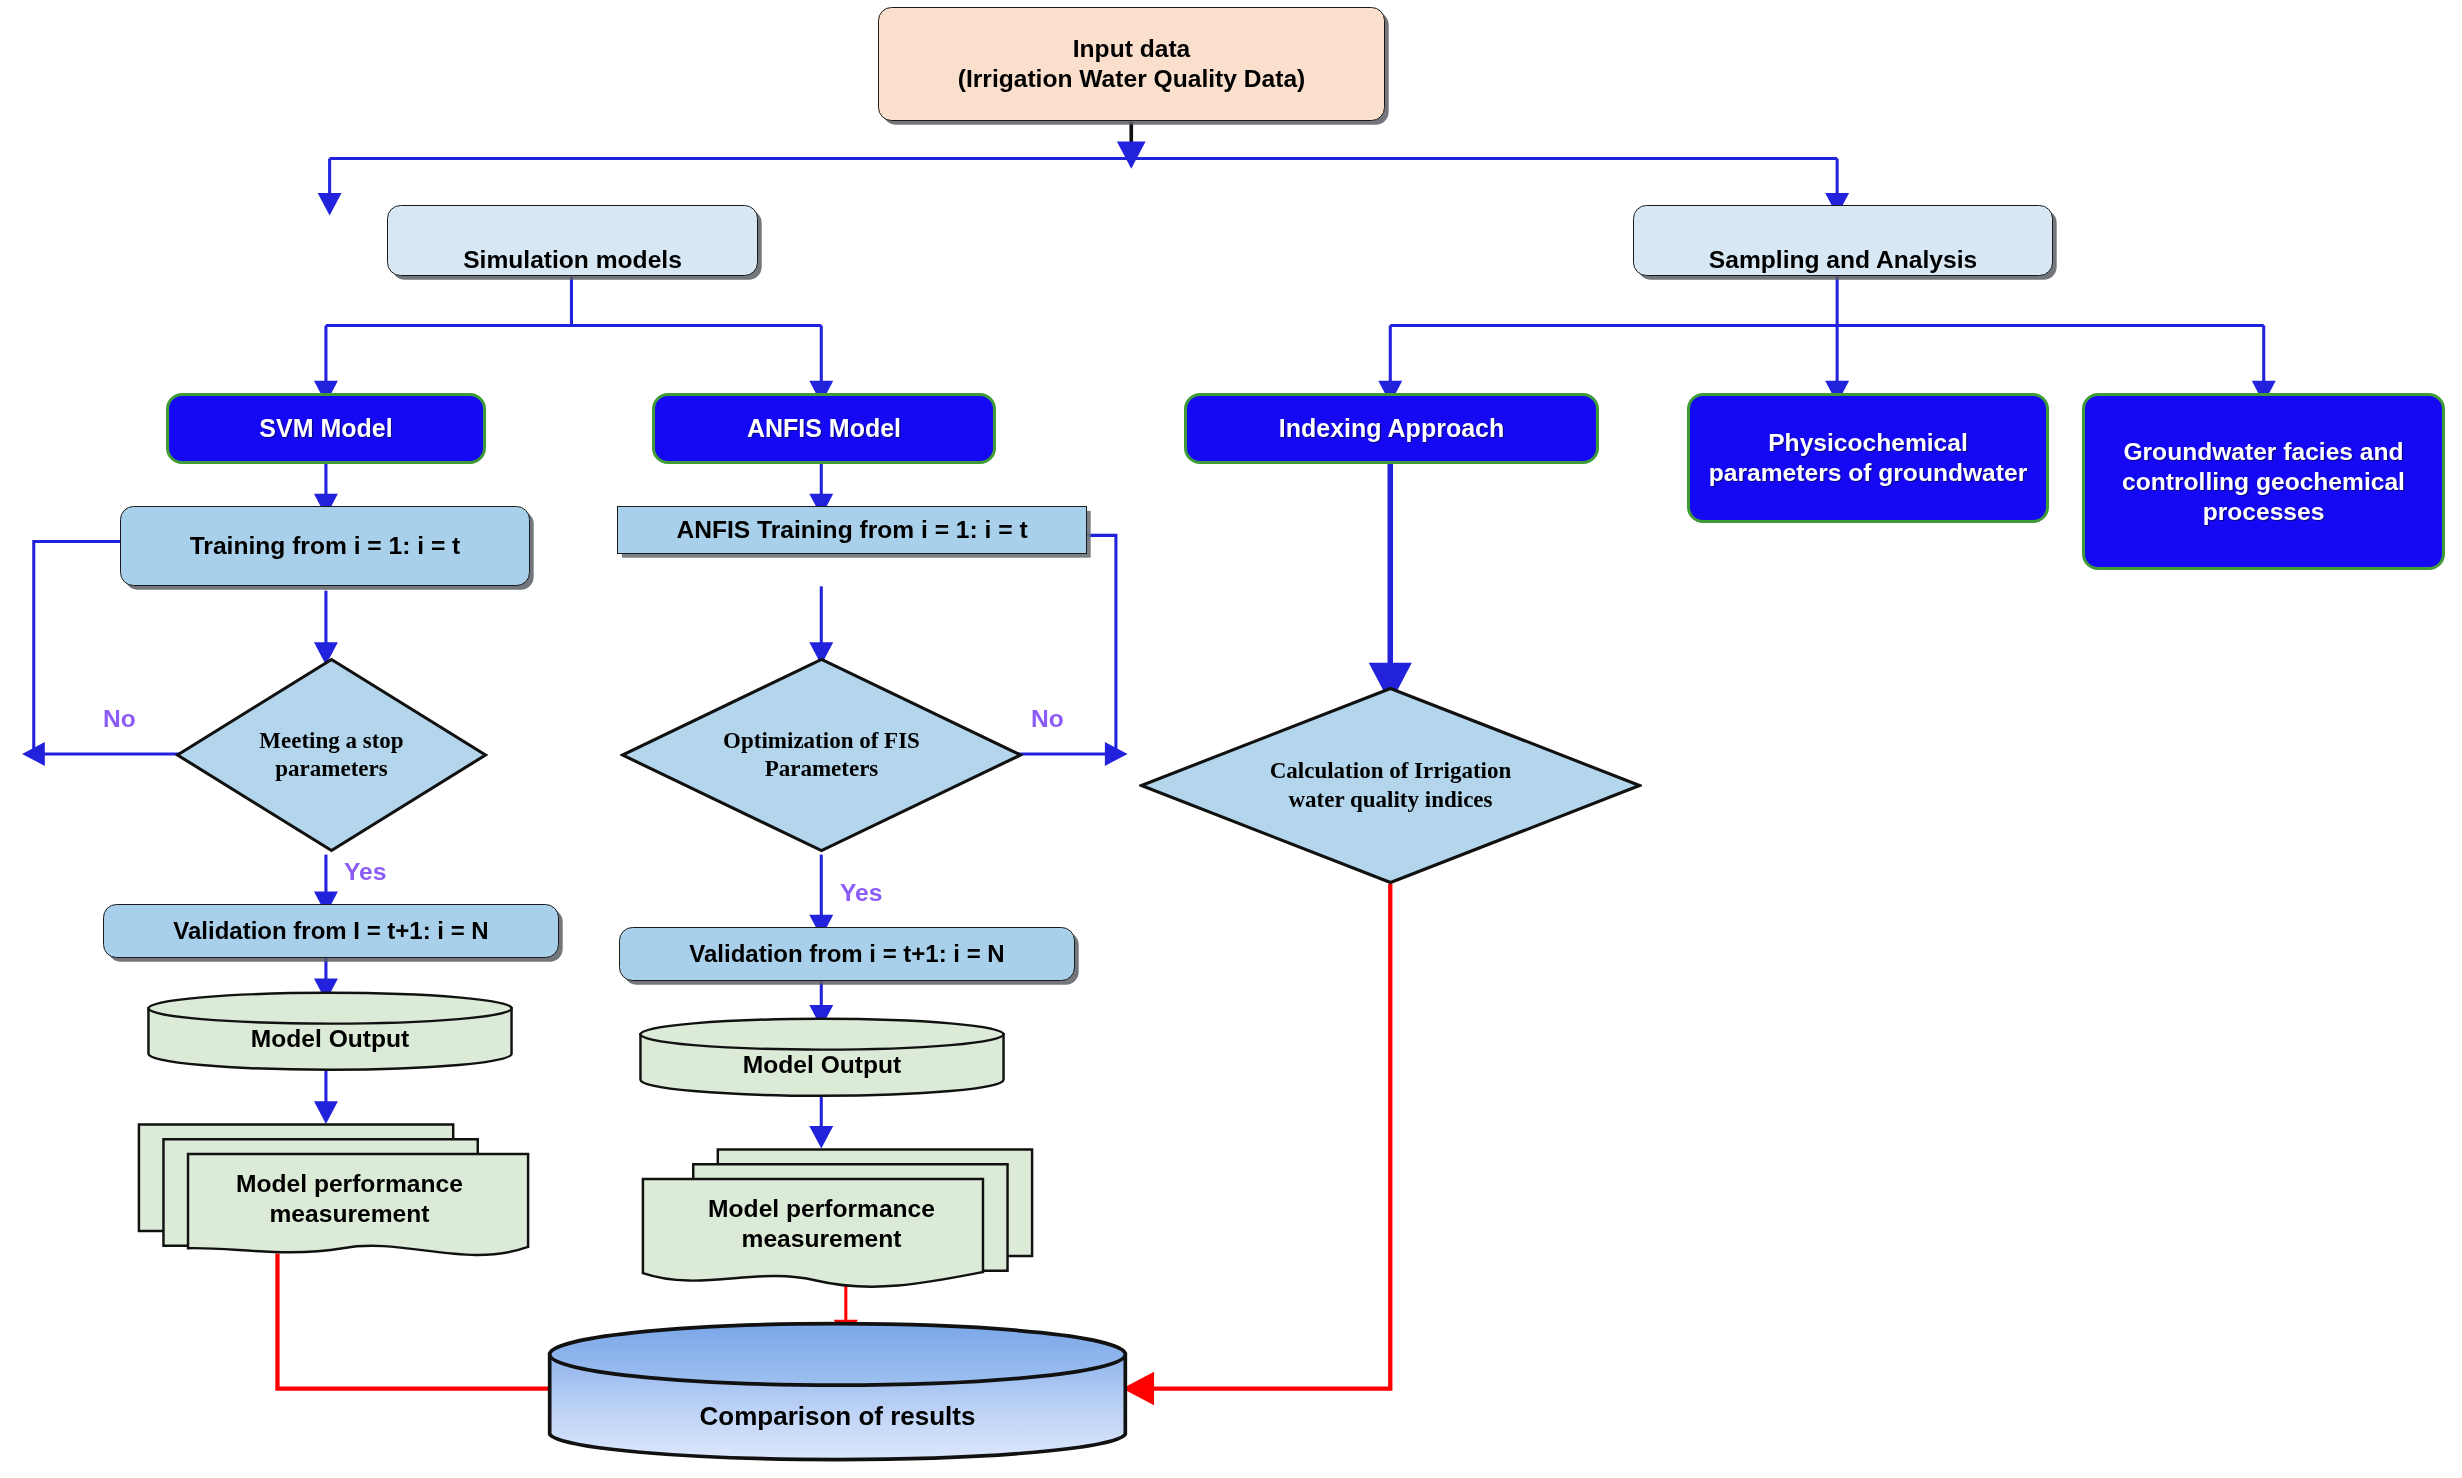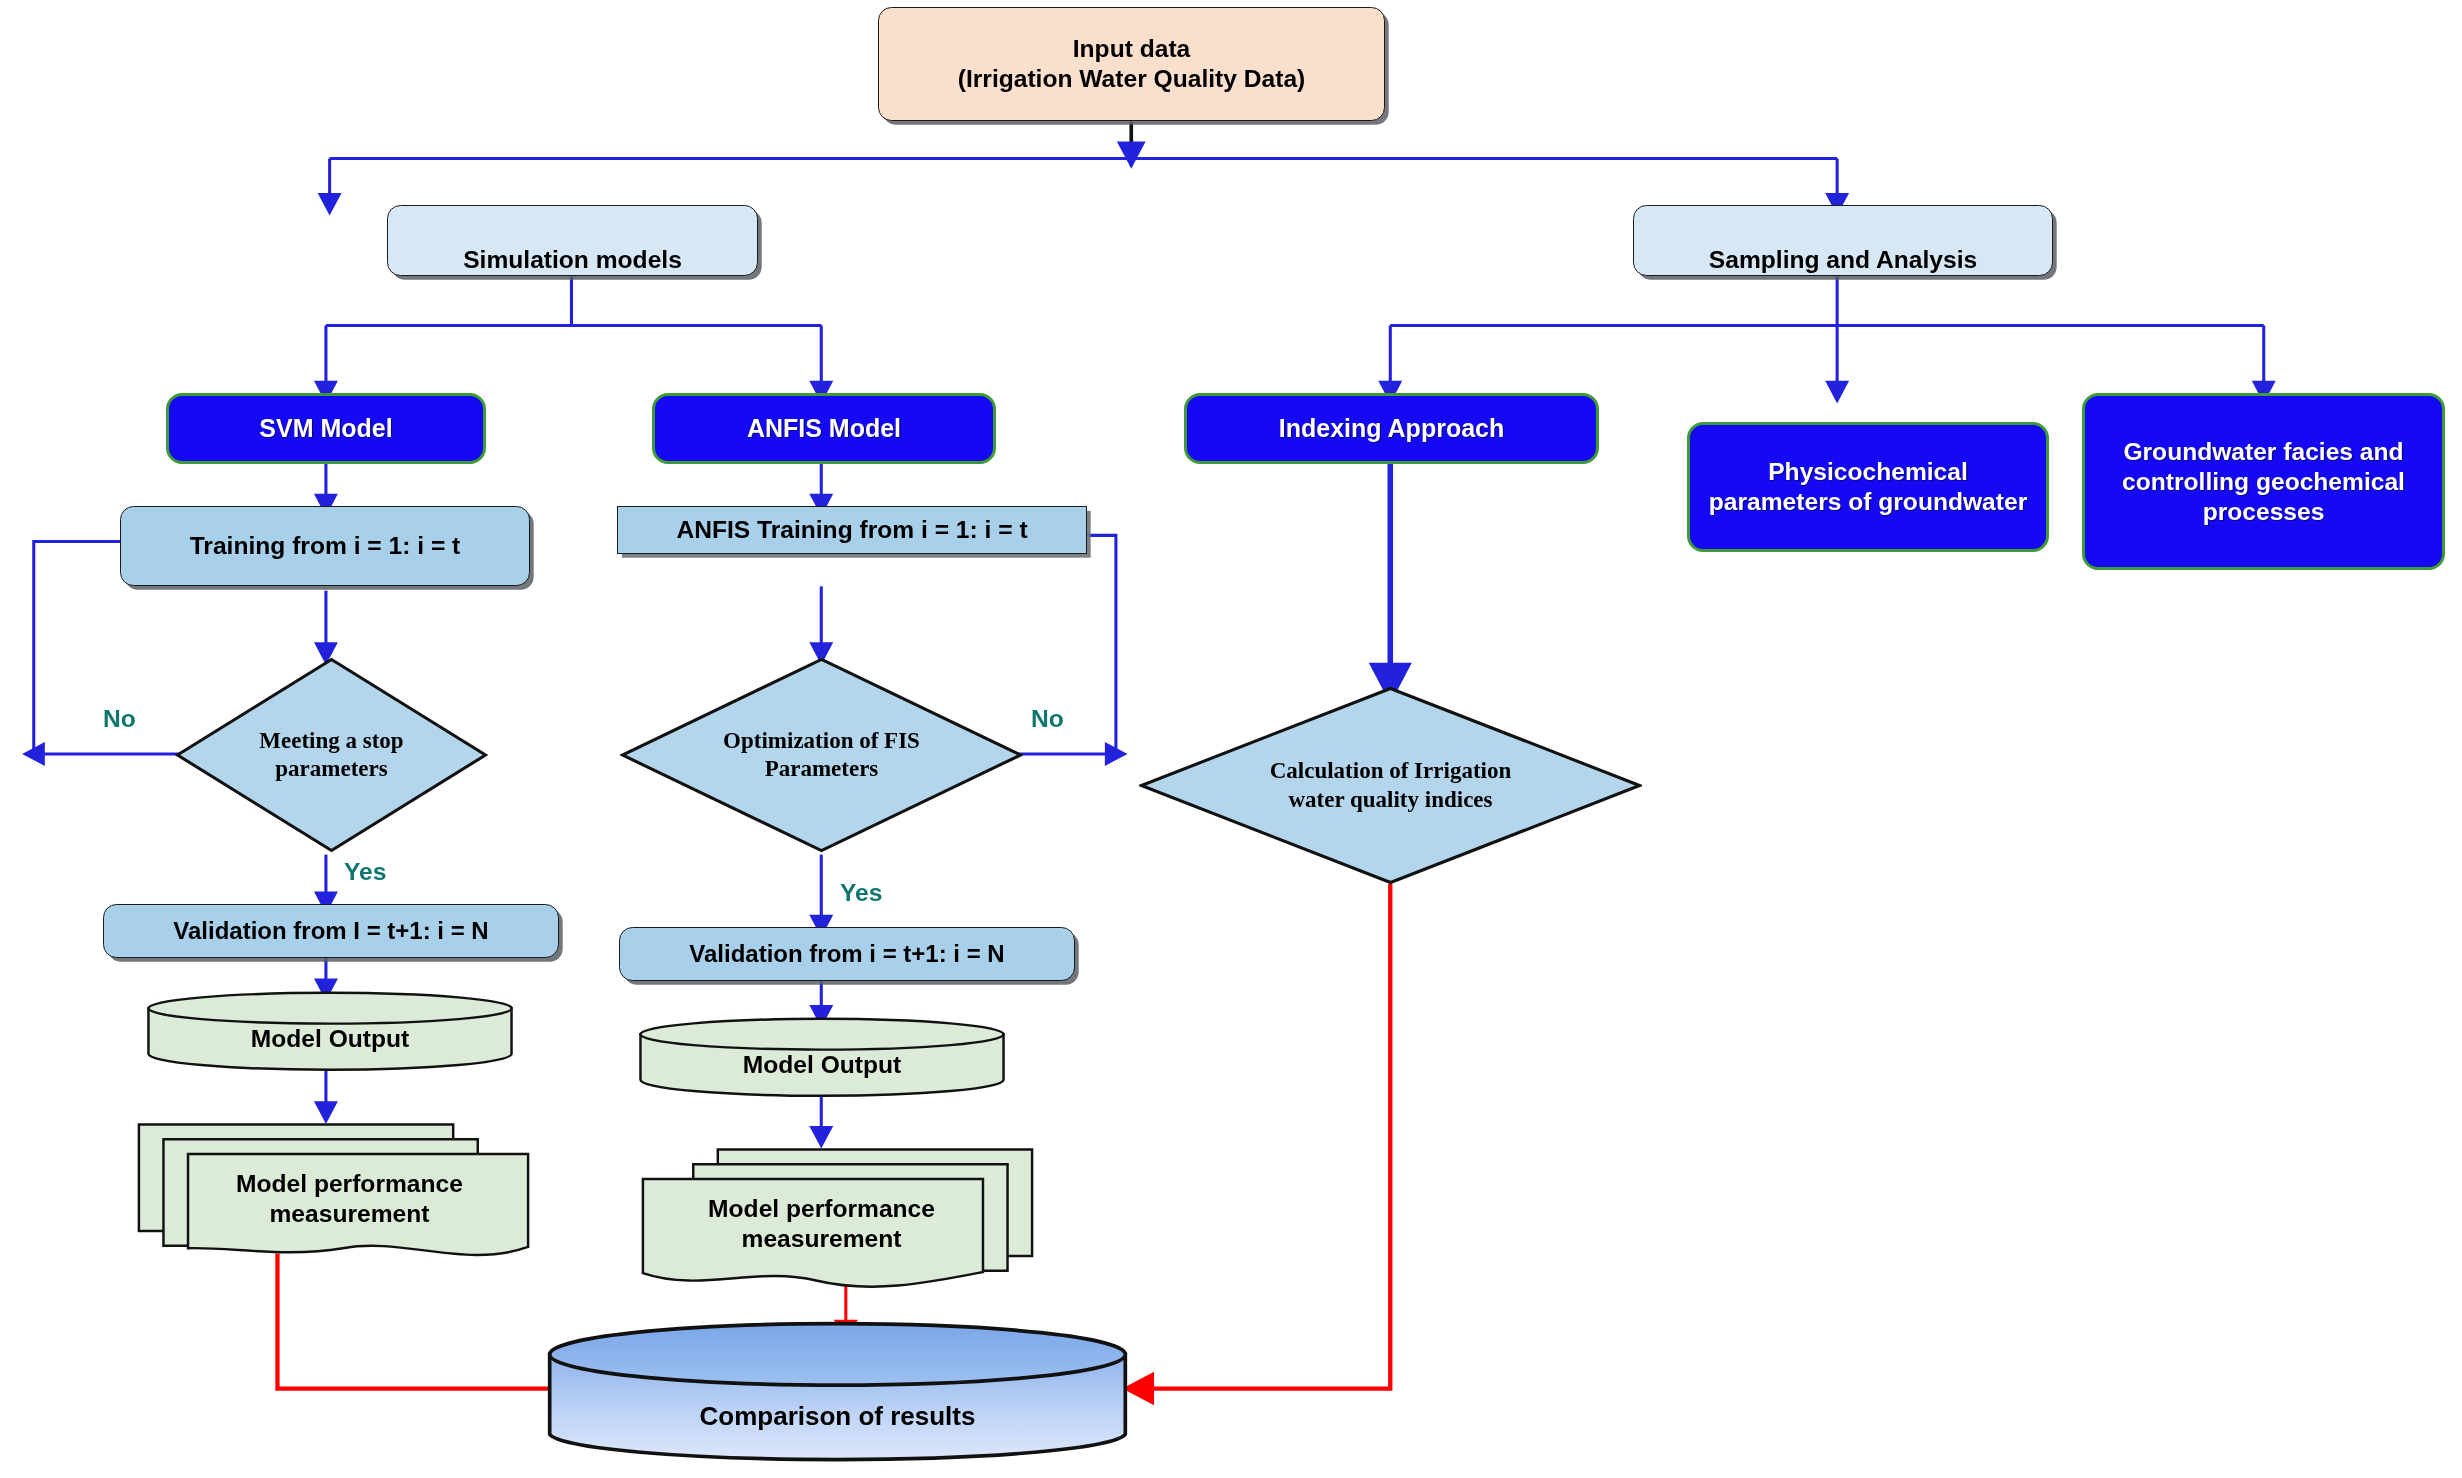--- a/index.html
+++ b/index.html
@@ -86,21 +86,21 @@
 
   
   .docstack { background: transparent; border: none; }
   .docstack .doc-svg { position:absolute; left:0; top:0; width:100%; height:100%; }
   .docstack .dtxt { position: relative; z-index: 3; width: 74%; color:#000; }
 
   
   .elabel {
     position: absolute;
     font-weight: bold;
-    color: #0f766e;
+    color: #8b5cf6;
     z-index: 6;
     white-space: nowrap;
   }
 </style>
 </head>
 <body>
 
 <div id="stage">
 
   <svg id="wires" viewBox="0 0 4011 2409">
@@ -196,21 +196,21 @@
   </div>
 
   <div class="node bluebox" style="left:652px; top:393px; width:344px; height:71px; font-size:25px;">
     <span class="lbl">ANFIS Model</span>
   </div>
 
   <div class="node bluebox" style="left:1184px; top:393px; width:415px; height:71px; font-size:25px;">
     <span class="lbl">Indexing Approach</span>
   </div>
 
-  <div class="node bluebox" style="left:1687px; top:393px; width:362px; height:130px; font-size:24.6px; padding:0 16px;margin-top:29px;">
+  <div class="node bluebox" style="left:1687px; top:393px; width:362px; height:130px; font-size:24.6px; padding:0 16px;">
     <span class="lbl">Physicochemical parameters of groundwater</span>
   </div>
 
   <div class="node bluebox" style="left:2082px; top:393px; width:363px; height:177px; font-size:24.6px; padding:0 14.7px;">
     <span class="lbl">Groundwater facies and controlling geochemical processes</span>
   </div>
 
   <div class="node rbox midblue" style="left:120px; top:506px; width:410px; height:80px; font-size:24.6px;">
     <span class="lbl">Training from i = 1: i = t</span>
   </div>

